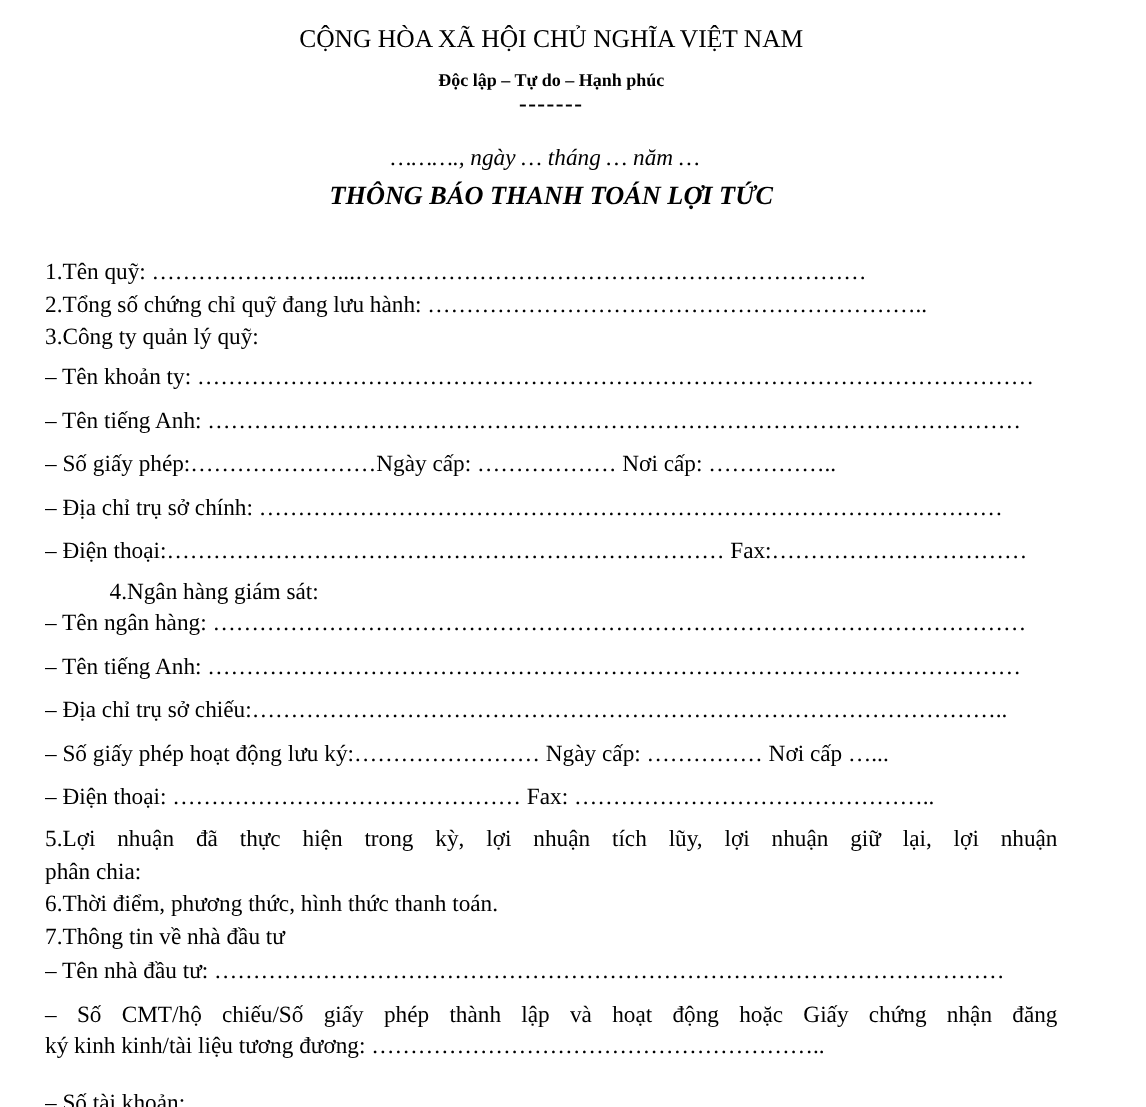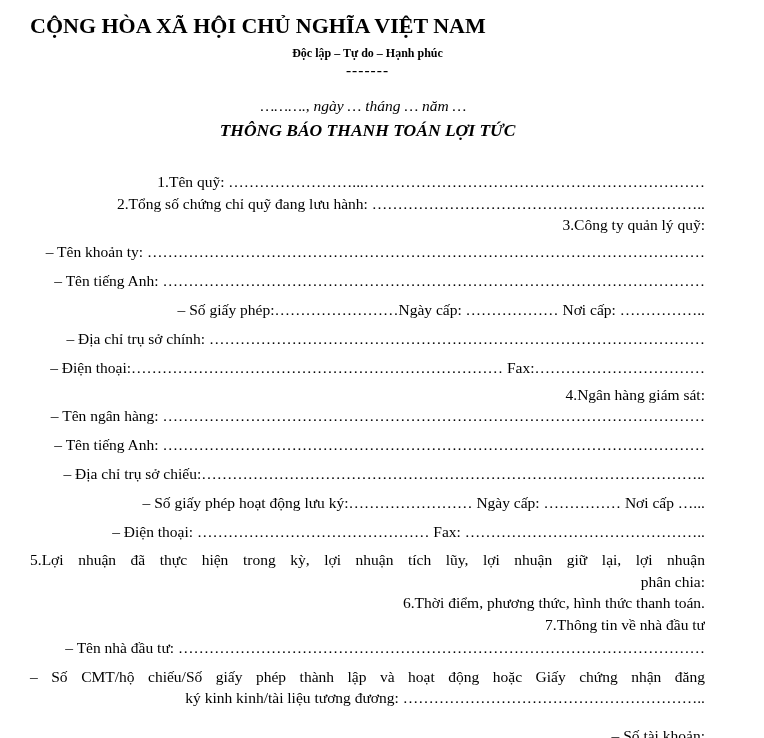--- a/index.html
+++ b/index.html
@@ -7,27 +7,27 @@
     position:relative;
     width:764px;height:738px;
     box-sizing:border-box;
     background:#ffffff;
     color:#000000;
     font-family:"Liberation Serif","DejaVu Serif",serif;
     font-size:15.5px;
     overflow:hidden;
     padding:14px 59px 0 30px;
   }
-  .hdr-national{font-size:22px;font-weight:bold;line-height:24px;}
+  .hdr-national{font-size:17px;font-weight:normal;text-align:center;line-height:24px;}
   .hdr-motto{font-size:12px;font-weight:bold;text-align:center;line-height:22px;margin-top:4px;}
   .hdr-sep{font-weight:bold;text-align:center;line-height:12px;letter-spacing:1px;}
   .hdr-date{font-style:italic;text-align:center;padding-right:8px;line-height:20px;margin-top:20px;}
   .hdr-title{font-size:17.5px;font-weight:bold;text-align:center;line-height:24px;margin-top:2px;font-style:italic;}
   .doc{margin-top:29px;}
-  .ln{line-height:21.5px;white-space:nowrap;overflow:hidden;text-align:right;}
+  .ln{line-height:21.5px;white-space:nowrap;overflow:hidden;}
   .jl{white-space:normal;overflow:visible;text-align:justify;text-align-last:justify;}
   .mA{margin-top:5px;}
   .mB{margin-top:7.5px;}
   .mC{margin-top:5.5px;margin-left:43px;}
   .mD{margin-top:6.5px;}
   .mE{margin-top:1.5px;}
   .mF{margin-top:16px;}
 </style>
 </head>
 <body>

